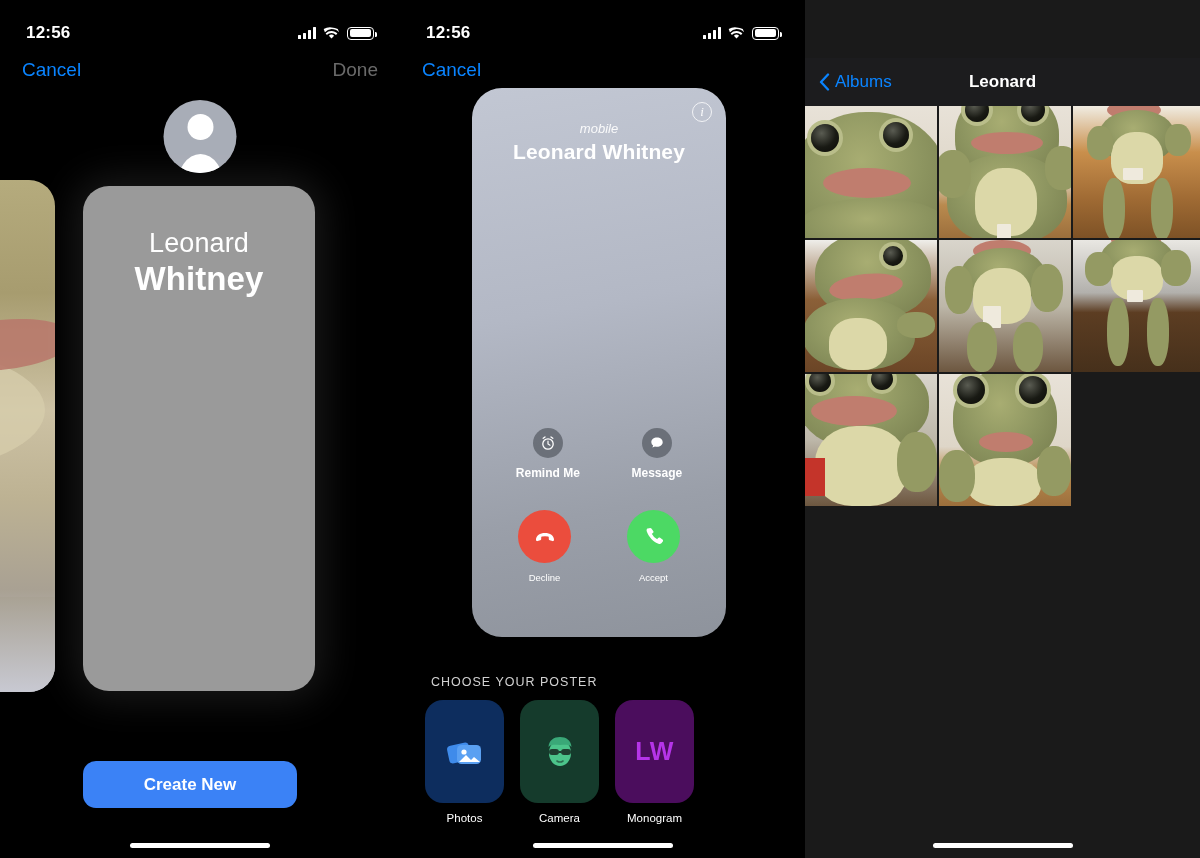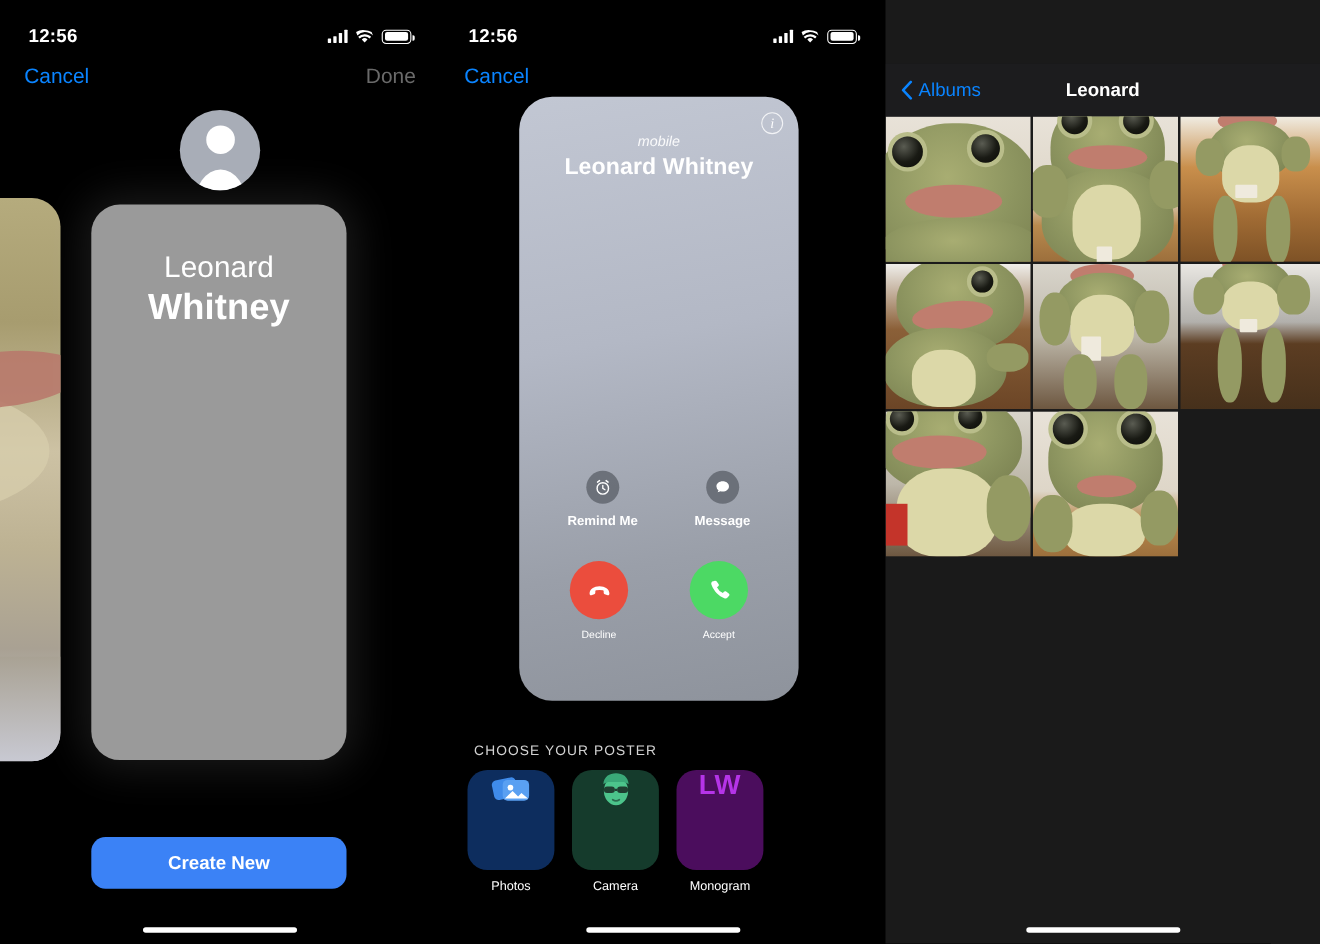--- a/index.html
+++ b/index.html
@@ -71,21 +71,21 @@
     position: absolute; top: 180px; left: -195px;
     width: 250px; height: 512px; border-radius: 26px; overflow: hidden;
     background: linear-gradient(180deg,#b5ab7d 0%, #a79c6f 22%, #cdc2a4 45%, #bdb293 62%, #a9a193 80%, #c9cad4 100%);
   }
   .peek-photo { position:absolute; inset:0; }
   .peek-lip { position:absolute; top:140px; left:120px; width:150px; height:50px; border-radius:50%; background:#b8796c; opacity:.9; transform: rotate(-6deg); }
   .peek-fold { position:absolute; top:170px; left:-20px; width:260px; height:120px; border-radius:50%; background:rgba(215,206,172,.75); }
   .peek-floor { position:absolute; bottom:0; left:0; right:0; height:95px; background:linear-gradient(180deg,#a9a294 0%, #c8c9d2 100%); }
 
   .create-new {
-    position: absolute; bottom: 50px; left: 83px; width: 232px; height: 47px;
+    position: absolute; bottom: 50px; left: 83px; width: 214px; height: 47px;
     background: #3b82f6; border-radius: 13px; border: none; color: #fff;
     font-size: 17px; font-weight: bold; font-family: "Liberation Sans", sans-serif;
     cursor: pointer;
   }
 
   .home-indicator { position: absolute; bottom: 10px; left: 50%; transform: translateX(-50%); width: 140px; height: 5px; border-radius: 3px; background: #fff; }
 
   
   .call-preview {
     position: absolute; top: 88px; left: 72px; width: 254px; height: 549px;
@@ -104,21 +104,21 @@
   .cb-label { margin-top:8px; font-size:12px; color:#fff;font-weight:bold; }
   .call-row-2 { margin-top: 30px; }
   .cb-big { width:53px; height:53px; border-radius:50%; display:flex; align-items:center; justify-content:center; }
   .cb-decline { background:#eb4d3d; }
   .cb-accept { background:#4cd964; }
   .cb-big-label { margin-top:9px; font-size:9.5px; color:#fff; }
 
   .choose-title { position:absolute; top:675px; left:31px; font-size:12.5px; letter-spacing:1px; color:#d2d2d2; }
   .poster-options { position:absolute; top:700px; left:0; right:0; display:flex; justify-content:flex-start; gap:16px; padding-left:25px; }
   .po-item { display:flex; flex-direction:column; align-items:center; width:79px; }
-  .po-tile { width:79px; height:91px; border-radius:18px; display:flex; align-items:flex-start; justify-content:center; }
+  .po-tile { width:79px; height:103px; border-radius:18px; display:flex; align-items:center; justify-content:center; }
   .po-camera { background:#1f1f20; }
   .po-photos { background:#0d2d5e; }
   .po-memoji { background:#153b2c; }
   .po-monogram { background:#4b0d5d; }
   .po-mono-text { color:#b534e8; font-size:25px; font-weight:bold; letter-spacing:.5px; }
   .po-label { margin-top:9px; font-size:11.5px; color:#fff; }
 
   
   .nav-bar-3 { position:absolute; top:58px; left:0; right:0; height:48px; background:#1c1c1e; display:flex; align-items:center; padding:0 14px; }
   .back-albums { display:flex; align-items:center; gap:5px; color:#0a84ff; font-size:17px; cursor:pointer; }

